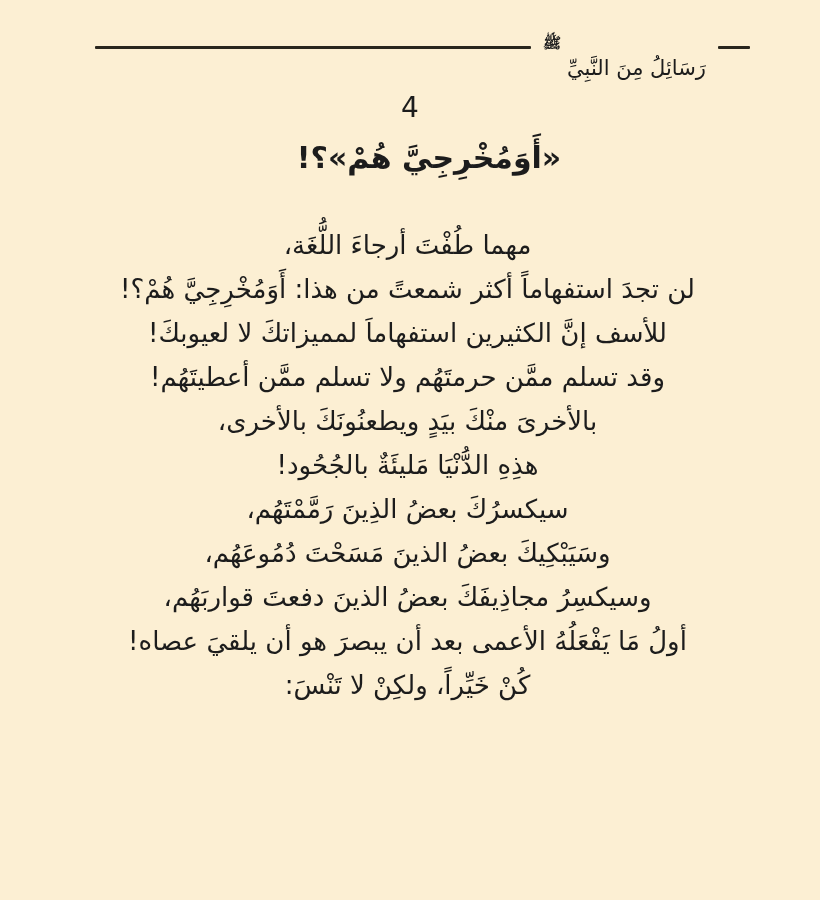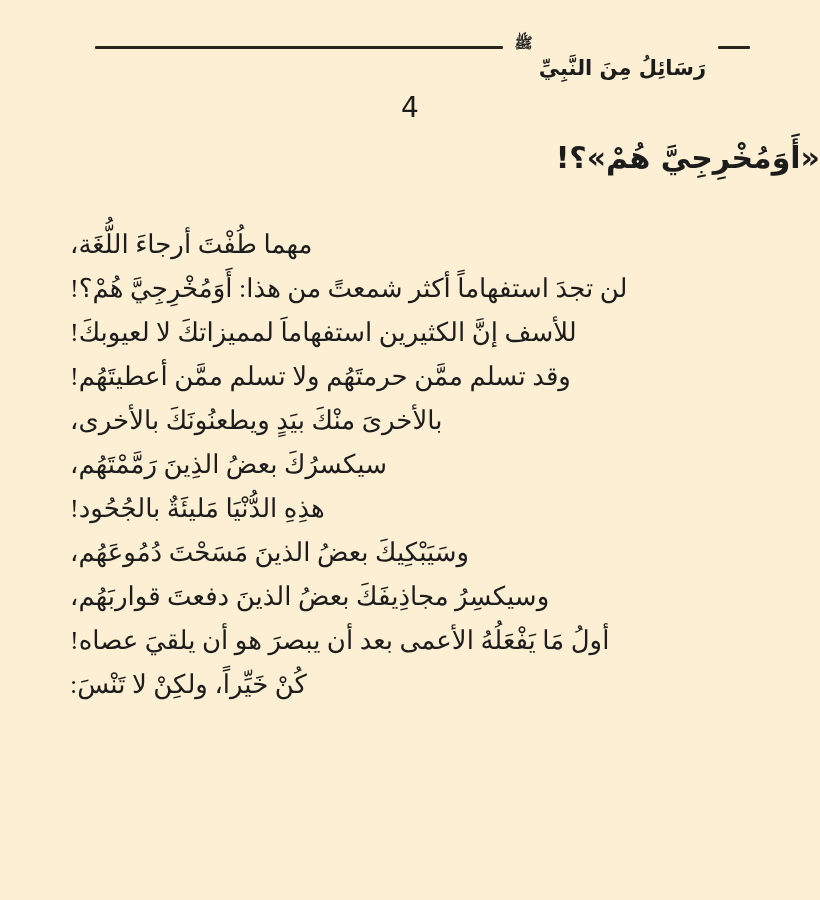--- a/index.html
+++ b/index.html
@@ -36,21 +36,21 @@
   }
   .header-title-wrap {
     direction: rtl;
     display: flex;
     align-items: center;
     gap: 6px;
     margin: 0 12px;
     white-space: nowrap;
   }
   .header-title {
-    font-weight: bold;
+    font-weight: normal;
     font-size: 21px;
     letter-spacing: 0;
     margin-top: 42px;
   }
   .header-honorific {
     font-size: 15px;
     font-weight: bold;
     position: relative;
     top: -2px;
   }
@@ -62,34 +62,33 @@
   }
 
   
   .chapter-number {
     text-align: center;
     font-size: 28px;
     margin-top: 30px;
     line-height: 1;
   }
   .chapter-title {
-    text-align: right;
+    text-align: center;
     font-weight: bold;
     font-size: 30px;
     margin-top: 16px;
     line-height: 1.3;
     padding-left: 38px;
   }
 
   
   .body-text {
     margin-top: 46px;
     padding: 0 75px 0 70px;
-    text-align: left;
-    font-family: Liberation Serif, serif;
+    text-align: center;
   }
   .body-text p {
     margin: 0;
     font-size: 26px;
     line-height: 44px;
     font-weight: 500;
   }
 </style>
 </head>
 <body>
@@ -108,21 +107,21 @@
   <div class="chapter-number">4</div>
 
   <div class="chapter-title">«أَوَمُخْرِجِيَّ هُمْ»؟!</div>
 
   <div class="body-text">
     <p>مهما طُفْتَ أرجاءَ اللُّغَة،</p>
     <p>لن تجدَ استفهاماً أكثر شمعتً من هذا: أَوَمُخْرِجِيَّ هُمْ؟!</p>
     <p>للأسف إنَّ الكثيرين استفهاماَ لمميزاتكَ لا لعيوبكَ!</p>
     <p>وقد تسلم ممَّن حرمتَهُم ولا تسلم ممَّن أعطيتَهُم!</p>
     <p>بالأخرىَ منْكَ بيَدٍ ويطعنُونَكَ بالأخرى،</p>
+    <p>هذِهِ الدُّنْيَا مَليئَةٌ بالجُحُود!</p>
     <p>سيكسرُكَ بعضُ الذِينَ رَمَّمْتَهُم،</p>
-    <p>هذِهِ الدُّنْيَا مَليئَةٌ بالجُحُود!</p>
     <p>وسَيَبْكِيكَ بعضُ الذينَ مَسَحْتَ دُمُوعَهُم،</p>
     <p>وسيكسِرُ مجاذِيفَكَ بعضُ الذينَ دفعتَ قواربَهُم،</p>
     <p>أولُ مَا يَفْعَلُهُ الأعمى بعد أن يبصرَ هو أن يلقيَ عصاه!</p>
     <p>كُنْ خَيِّراً، ولكِنْ لا تَنْسَ:</p>
   </div>
 
 </div>
 
 </body></html>

